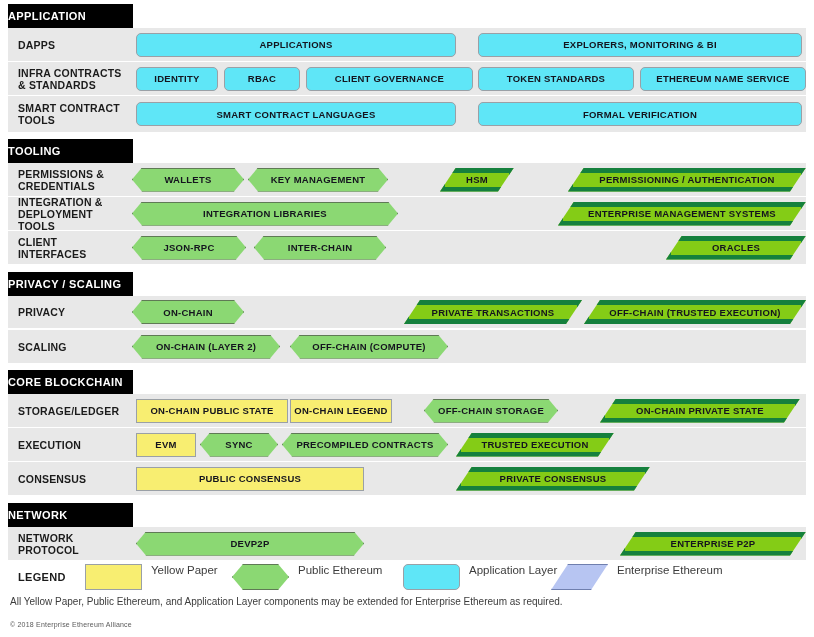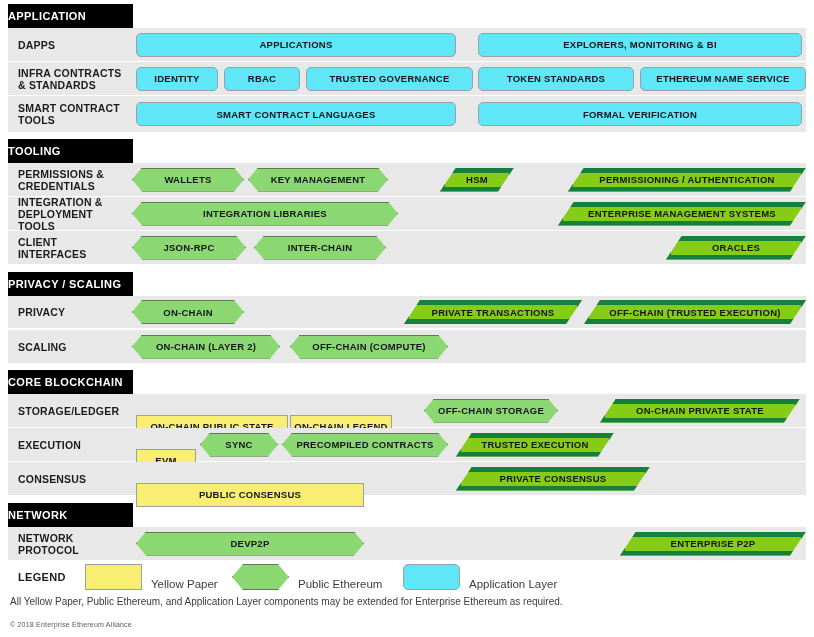--- a/index.html
+++ b/index.html
@@ -62,37 +62,36 @@
   
   .t-pub{
     background:#8bd873;
     border:1px solid #5f7a55;
     clip-path:polygon(10px 0,calc(100% - 10px) 0,100% 50%,calc(100% - 10px) 100%,10px 100%,0 50%);
   }
   
   .t-yp{
     background:#f8ee71;
     border:1px solid #9aa0a6;
-    margin-top:16px;
   }
   
   .t-ent{
     background:#84cc16;
     border:5px solid #15803d;
     clip-path:polygon(16px 0,100% 0,calc(100% - 16px) 100%,0 100%);
   }
 
   
   #legend{position:absolute;left:8px;width:798px;height:34px;}
   .legend-title{
     position:absolute;left:10px;top:50%;transform:translateY(-50%);
     font-size:11px;font-weight:bold;letter-spacing:0.3px;
   }
   .legend-item{position:absolute;top:50%;transform:translateY(-50%);
-    display:flex;align-items:flex-end;gap:9px;}
+    display:flex;align-items:flex-start;gap:9px;}
   .swatch{width:57px;height:26px;box-sizing:border-box;}
   .sw-yp{background:#f8ee71;border:1px solid #9aa0a6;}
   .sw-pub{background:#8bd873;border:1px solid #5f7a55;
     clip-path:polygon(11px 0,calc(100% - 11px) 0,100% 50%,calc(100% - 11px) 100%,11px 100%,0 50%);}
   .sw-app{background:#5fe6f7;border:1px solid #9aa0a6;border-radius:5px;}
   .sw-ent{background:#b7c5f2;border:1px solid #6f7fae;
     clip-path:polygon(17px 0,100% 0,calc(100% - 17px) 100%,0 100%);}
   .legend-text{font-size:11.5px;color:#3c3c3c;font-weight:normal;}
 
   #note{
@@ -111,21 +110,21 @@
     <div class="section-head" style="top: 4px;">APPLICATION</div>
     <div class="row" style="top: 28px; height: 33px;">
       <div class="row-label">DAPPS</div>
       <div class="comp t-app" style="left: 128px; width: 320px; top: calc(50% - 12px);">APPLICATIONS</div>
       <div class="comp t-app" style="left: 470px; width: 324px; top: calc(50% - 12px);">EXPLORERS, MONITORING &amp; BI</div>
     </div>
     <div class="row" style="top: 62px; height: 33px;">
       <div class="row-label">INFRA CONTRACTS &amp; STANDARDS</div>
       <div class="comp t-app" style="left: 128px; width: 82px; top: calc(50% - 12px);">IDENTITY</div>
       <div class="comp t-app" style="left: 216px; width: 76px; top: calc(50% - 12px);">RBAC</div>
-      <div class="comp t-app" style="left: 298px; width: 167px; top: calc(50% - 12px);">TRUSTED GOVERNANCE</div>
+      <div class="comp t-app" style="left: 298px; width: 167px; top: calc(50% - 12px);">CLIENT GOVERNANCE</div>
       <div class="comp t-app" style="left: 470px; width: 156px; top: calc(50% - 12px);">TOKEN STANDARDS</div>
       <div class="comp t-app" style="left: 632px; width: 166px; top: calc(50% - 12px);">ETHEREUM NAME SERVICE</div>
     </div>
     <div class="row" style="top: 96px; height: 36px;">
       <div class="row-label">SMART  CONTRACT TOOLS</div>
       <div class="comp t-app" style="left: 128px; width: 320px; top: calc(50% - 12px);">SMART CONTRACT LANGUAGES</div>
       <div class="comp t-app" style="left: 470px; width: 324px; top: calc(50% - 12px);">FORMAL VERIFICATION</div>
     </div>
     <div class="section-head" style="top: 139px;">TOOLING</div>
     <div class="row" style="top: 163px; height: 33px; padding-left: 41px;">
@@ -191,16 +190,20 @@
         <div class="legend-text">Yellow Paper</div>
       </div>
       <div class="legend-item" style="left: 224px;">
         <div class="swatch sw-pub"></div>
         <div class="legend-text">Public Ethereum</div>
       </div>
       <div class="legend-item" style="left: 395px;">
         <div class="swatch sw-app"></div>
         <div class="legend-text">Application Layer</div>
       </div>
+      <div class="legend-item" style="left: 543px;">
+        <div class="swatch sw-ent"></div>
+        <div class="legend-text">Enterprise Ethereum</div>
+      </div>
     </div>
     <div id="note">All Yellow Paper, Public Ethereum, and Application Layer components may be extended for Enterprise Ethereum as required.</div>
     <div id="copyright">© 2018 Enterprise Ethereum Alliance</div>
   </div>
 
 </body></html>

